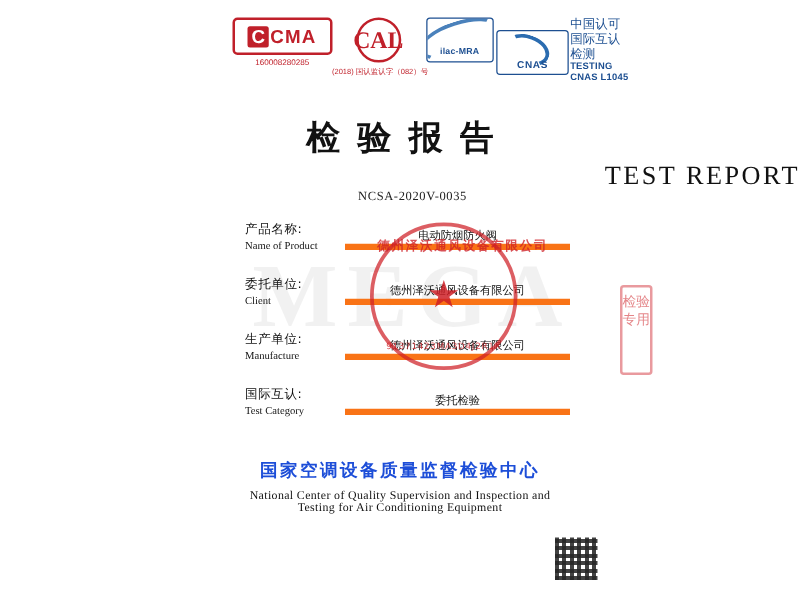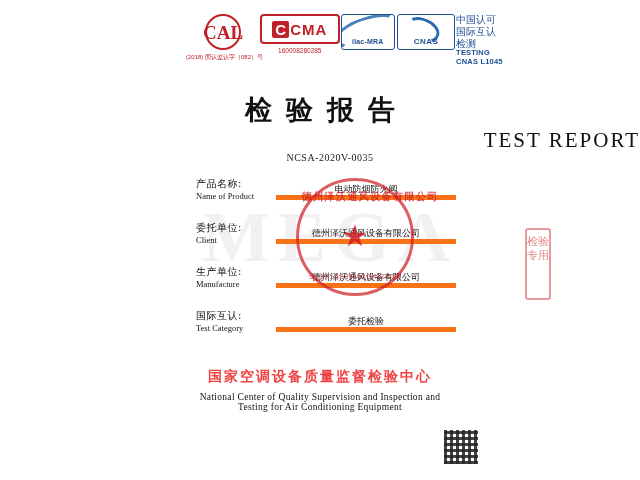--- a/index.html
+++ b/index.html
@@ -146,21 +146,21 @@
     letter-spacing: .2px;
   }
 
   
   .mark-cnas {
     width: 62px;
   }
   .cnas-box {
     width: 56px;
     height: 34px;
-    margin: 0 auto;
+    margin: 10px auto;
     border: 1px solid #1d4f91;
     border-radius: 3px;
     position: relative;
     overflow: hidden;
     background: #fff;
   }
   .cnas-arc {
     position: absolute;
     left: 6px;
     top: 3px;
@@ -295,21 +295,21 @@
     top: 368px;
     left: 0;
     width: 640px;
     text-align: center;
   }
   .footer .org-cn {
     font-family: "DejaVu Sans", sans-serif;
     font-weight: bold;
     font-size: 14px;
     letter-spacing: 2px;
-    color: #ef4444;
+    color: #1d4ed8;
   }
   .footer .org-en1,
   .footer .org-en2 {
     font-family: Liberation Serif, serif;
     font-size: 9.5px;
     color: #111;
     letter-spacing: .3px;
     margin-top: 6px;
   }
   .footer .org-en2 { margin-top: 0; }
@@ -386,21 +386,20 @@
     border: 2px solid rgba(206,32,39,0.45);
     border-radius: 3px;
     color: rgba(206,32,39,0.55);
     font-family: "DejaVu Sans", sans-serif;
     font-size: 11px;
     line-height: 1.25;
     text-align: center;
     padding-top: 5px;
     box-sizing: border-box;
     pointer-events: none;
-    margin-left: 29px;
   }
 
   
   .qr {
     position: absolute;
     top: 430px;
     left: 444px;
     width: 34px;
     height: 34px;
     background:
@@ -410,32 +409,32 @@
     opacity: .85;
   }
 </style>
 </head>
 <body>
 
 <div class="page">
 
   <div class="marks">
 
+    <div class="mark mark-cma">
+      <div class="cma-box">
+        <span class="cma-text"><span class="cma-c">C</span><span>CMA</span></span>
+      </div>
+      <div class="cma-code">160008280285</div>
+    </div>
+
     <div class="mark mark-cal">
       <div class="cal-circle">
         <span class="cal-inner">CAL</span>
       </div>
       <div class="cal-code">(2018) 国认监认字（082）号</div>
-    </div>
-
-    <div class="mark mark-cma">
-      <div class="cma-box">
-        <span class="cma-text"><span class="cma-c">C</span><span>CMA</span></span>
-      </div>
-      <div class="cma-code">160008280285</div>
     </div>
 
     <div class="mark mark-ilac">
       <div class="ilac-box">
         <span class="ilac-swoosh"></span>
         <span class="ilac-label">ilac-MRA</span>
       </div>
     </div>
 
     <div class="mark mark-cnas">

